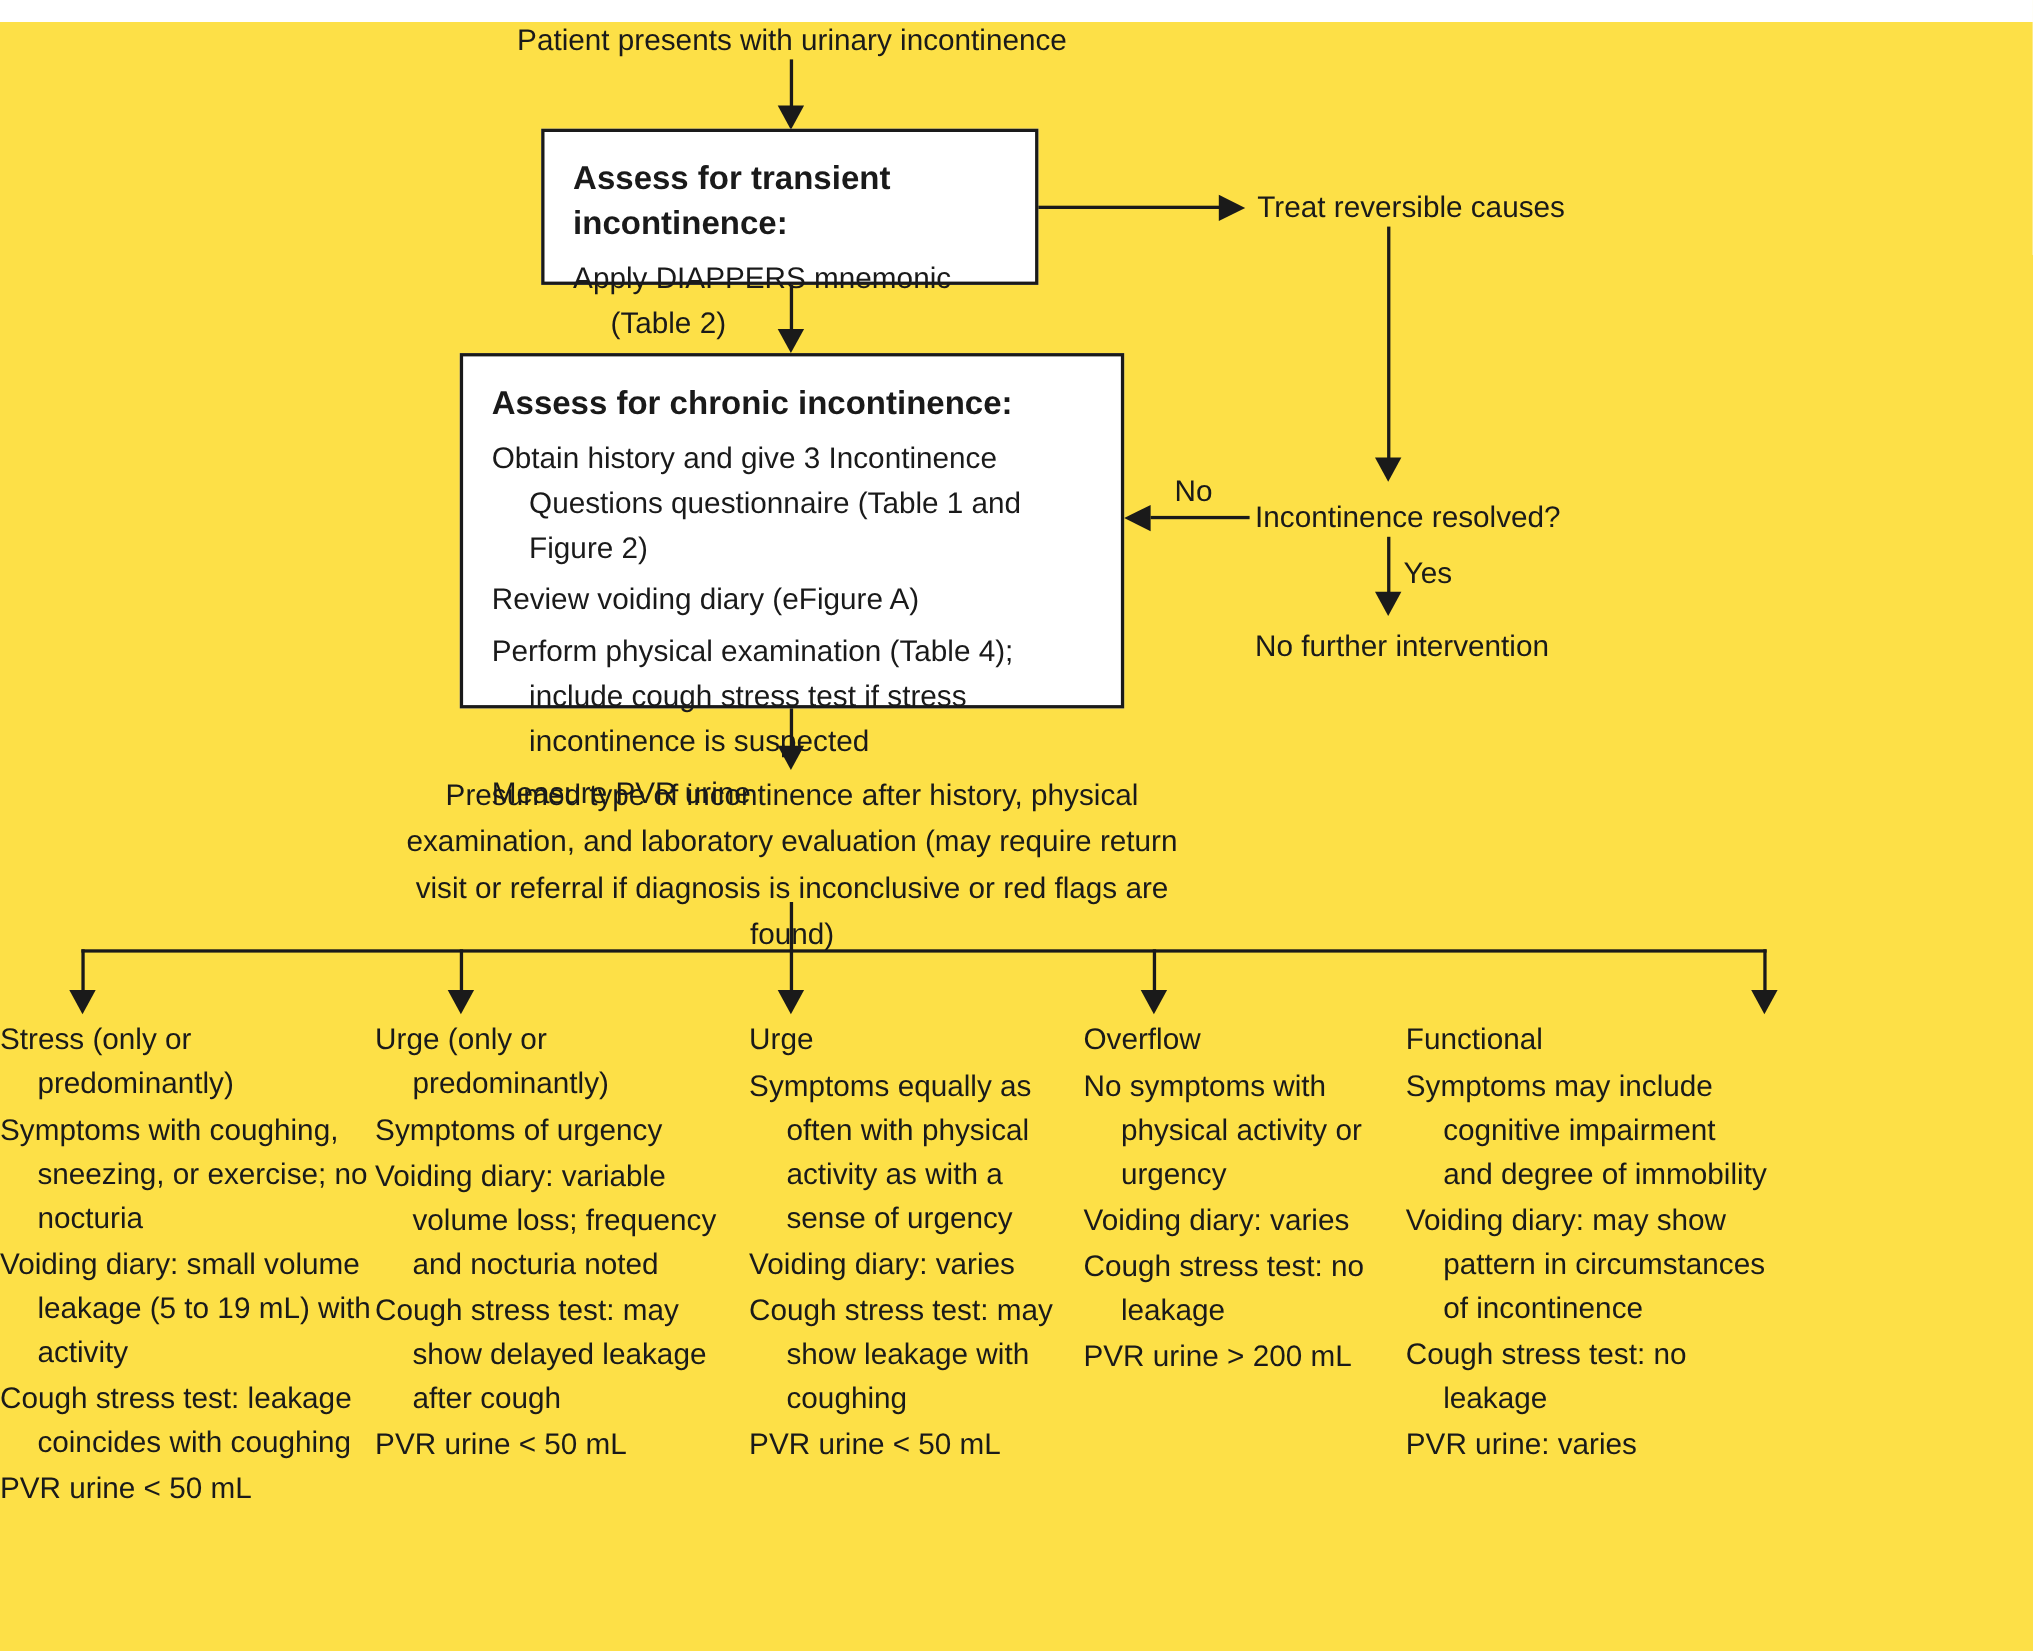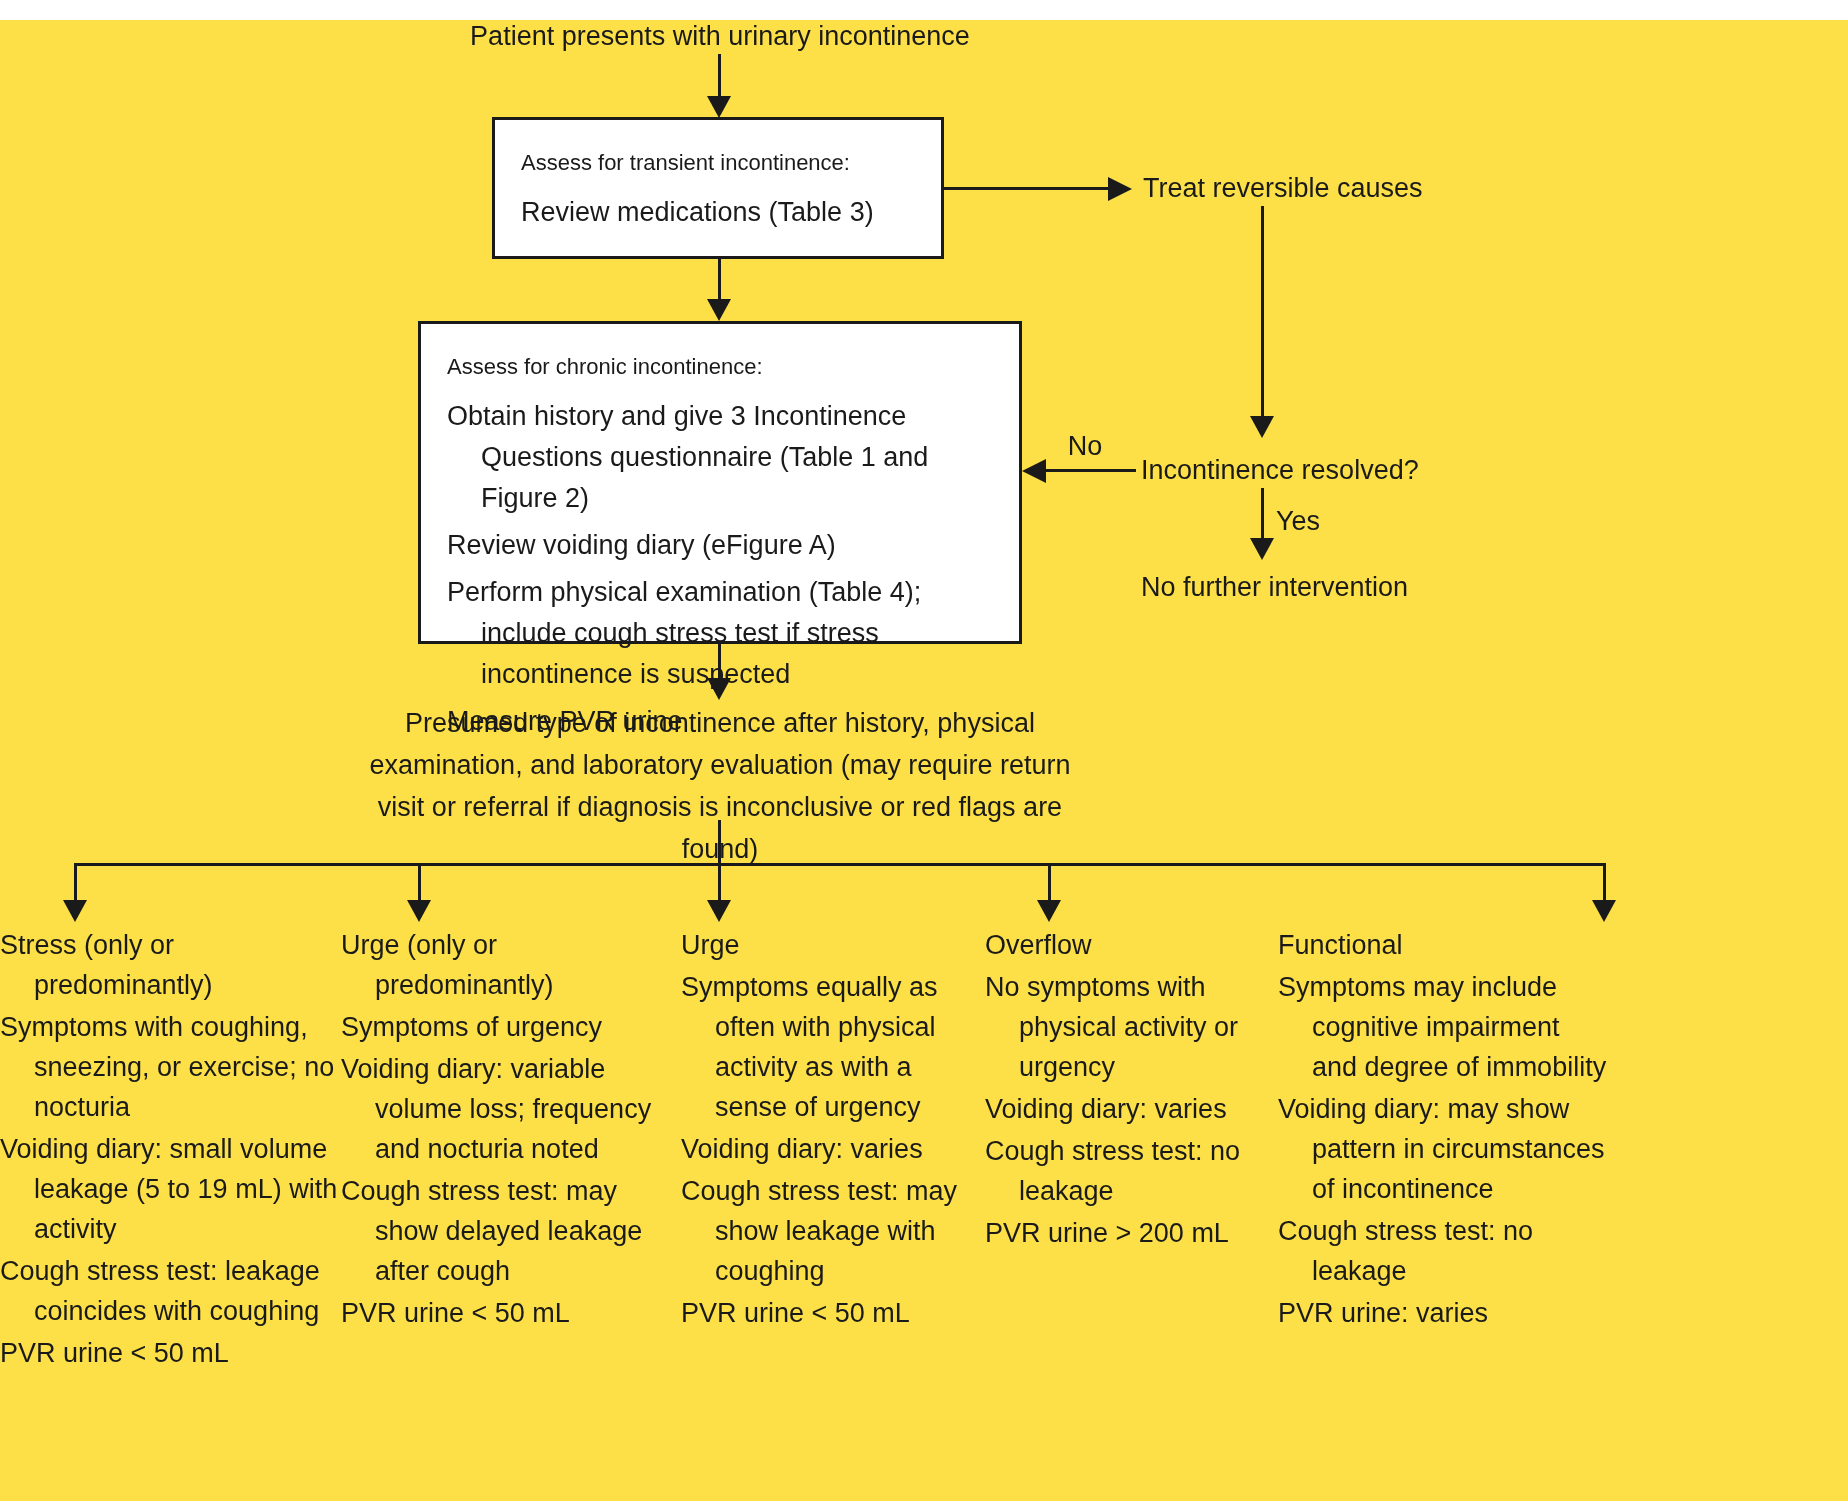--- a/index.html
+++ b/index.html
@@ -29,22 +29,22 @@
   .center { text-align: center; }
 
   
   .box {
     position: absolute;
     border: 3px solid #1a1a1a;
     background: #ffffff;
     box-sizing: border-box;
   }
   .box-title {
-    font-weight: normal;
-    font-size: 22px;
+    font-weight: bold;
+    font-size: 30px;
     line-height: 41px;
     margin: 0 0 9px 0;
   }
   .box-line {
     font-size: 27px;
     line-height: 41px;
     margin: 0 0 6px 0;
     padding-left: 34px;
     text-indent: -34px;
   }
@@ -107,20 +107,21 @@
 <div id="page">
 
   <div class="txt center" style="left:380px; top:-4px; width:680px;">Patient presents with urinary incontinence</div>
 
   <div class="vline" style="left:718px; top:34px; height:50px;"></div>
   <div class="arrow-down" style="left:707px; top:76px;"></div>
 
   <div class="box" style="left:492px; top:97px; width:452px; height:142px;">
     <div class="box-inner">
       <div class="box-title">Assess for transient incontinence:</div>
+      <div class="box-line">Apply DIAPPERS mnemonic (Table 2)</div>
       <div class="box-line">Review medications (Table 3)</div>
     </div>
   </div>
 
   <div class="hline" style="left:944px; top:167px; width:166px;"></div>
   <div class="arrow-right" style="left:1108px; top:157px;"></div>
   <div class="txt" style="left:1143px; top:148px; width:340px;">Treat reversible causes</div>
 
   <div class="vline" style="left:718px; top:239px; height:48px;"></div>
   <div class="arrow-down" style="left:707px; top:279px;"></div>

